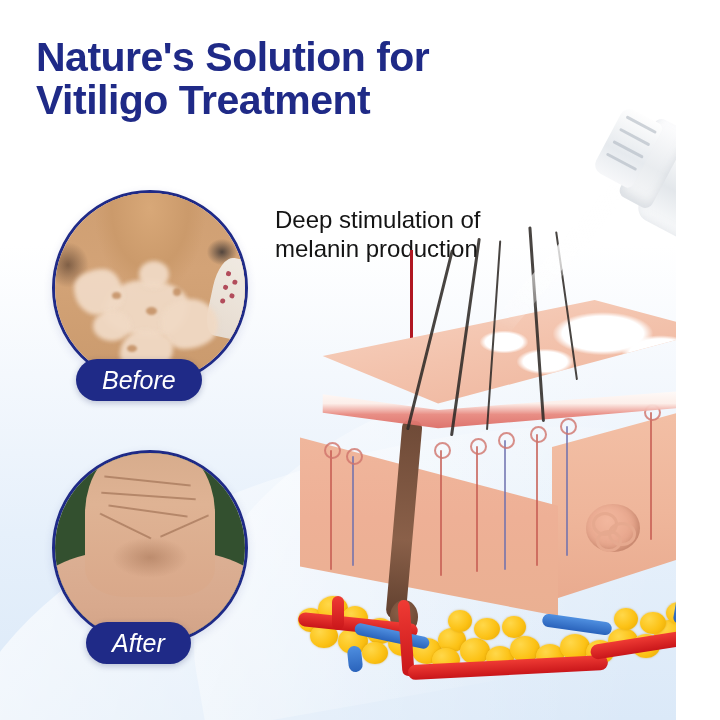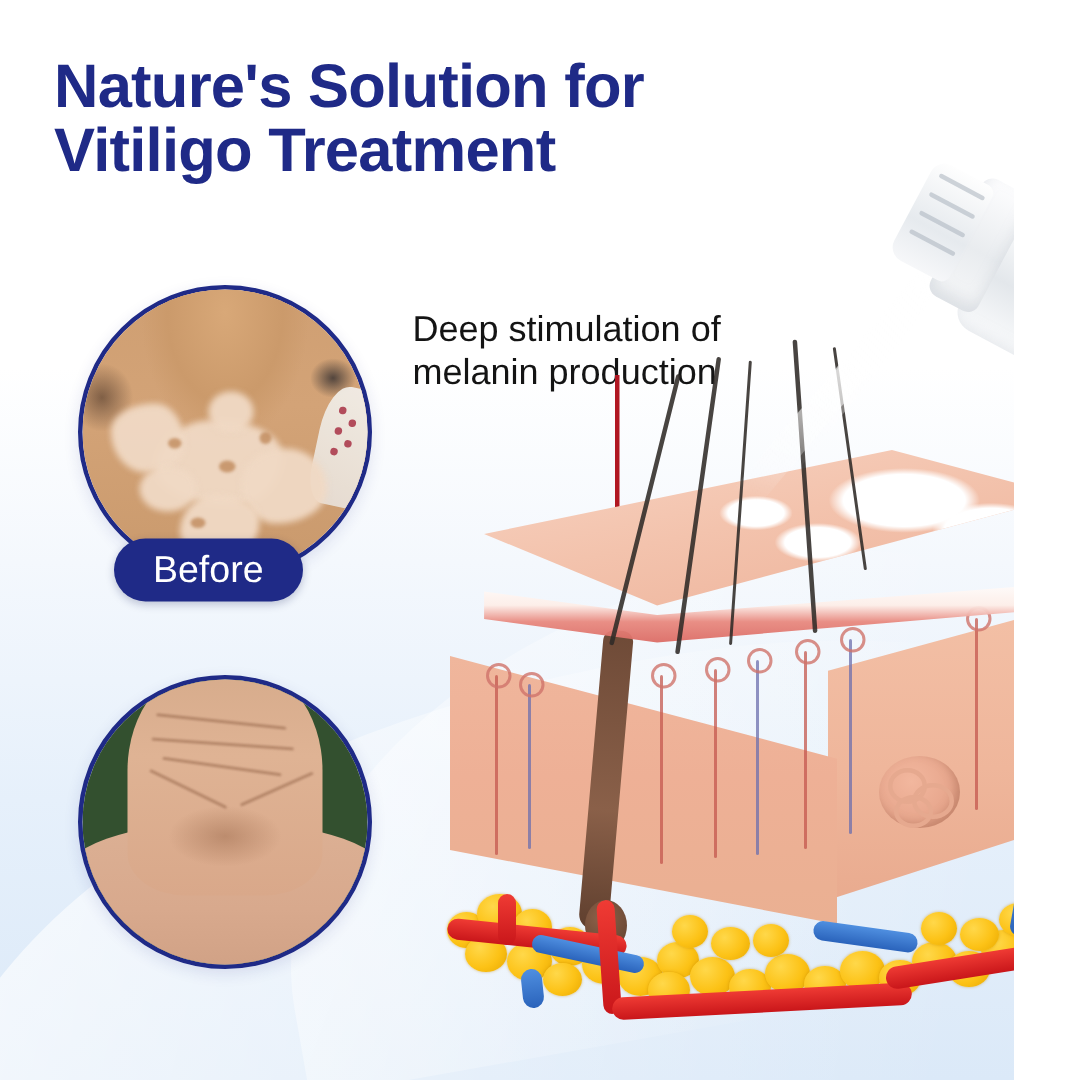--- a/index.html
+++ b/index.html
@@ -93,20 +93,21 @@
   .a-shadow{position:absolute;left:30%;top:44%;width:40%;height:22%;
     background:radial-gradient(ellipse at 50% 50%,rgba(150,100,70,.45),rgba(150,100,70,0) 70%);}
   .a-crease{position:absolute;height:2px;background:rgba(140,92,64,.5);border-radius:2px;filter:blur(.6px);}
 
   
   .badge{
     position:absolute;display:flex;align-items:center;justify-content:center;
     background:#1f2a87;color:#ffffff;border-radius:22px;
     font-size:25px;height:42px;padding:0 26px;
     box-shadow:0 2px 6px rgba(20,30,90,.25);
+    font-style:italic;
   }
   #badge-before{left:76px;top:359px;}
   #badge-after{left:86px;top:622px;}
 
   
   .annot{
     position:absolute;left:275px;top:180px;width:270px;
     color:#141414;font-size:24px;line-height:1.2;white-space:pre-line;margin-top:26px;
   }
   .leader{position:absolute;pointer-events:none;}
@@ -243,20 +244,23 @@
       <div class="after-bg"></div>
       <div class="a-chest"></div>
       <div class="a-neck"></div>
       <div class="a-shadow"></div>
       <div class="a-crease" style="left:26%;top:14%;width:46%;transform:rotate(6deg);"></div>
       <div class="a-crease" style="left:24%;top:22%;width:50%;transform:rotate(4deg);"></div>
       <div class="a-crease" style="left:28%;top:30%;width:42%;transform:rotate(8deg);"></div>
       <div class="a-crease" style="left:22%;top:38%;width:30%;transform:rotate(26deg);"></div>
       <div class="a-crease" style="left:54%;top:38%;width:28%;transform:rotate(-24deg);"></div>
     </div>
+  </div>
+  <div class="badge" id="badge-after">
+    <span>After</span>
   </div>
 
   <div class="annot">Deep stimulation of
 melanin production</div>
   <div class="leader leader-v"></div>
   <div class="leader leader-h"></div>
   <div class="leader leader-dot"></div>
 
   <div id="skin">
     <div class="derm-right"></div>

